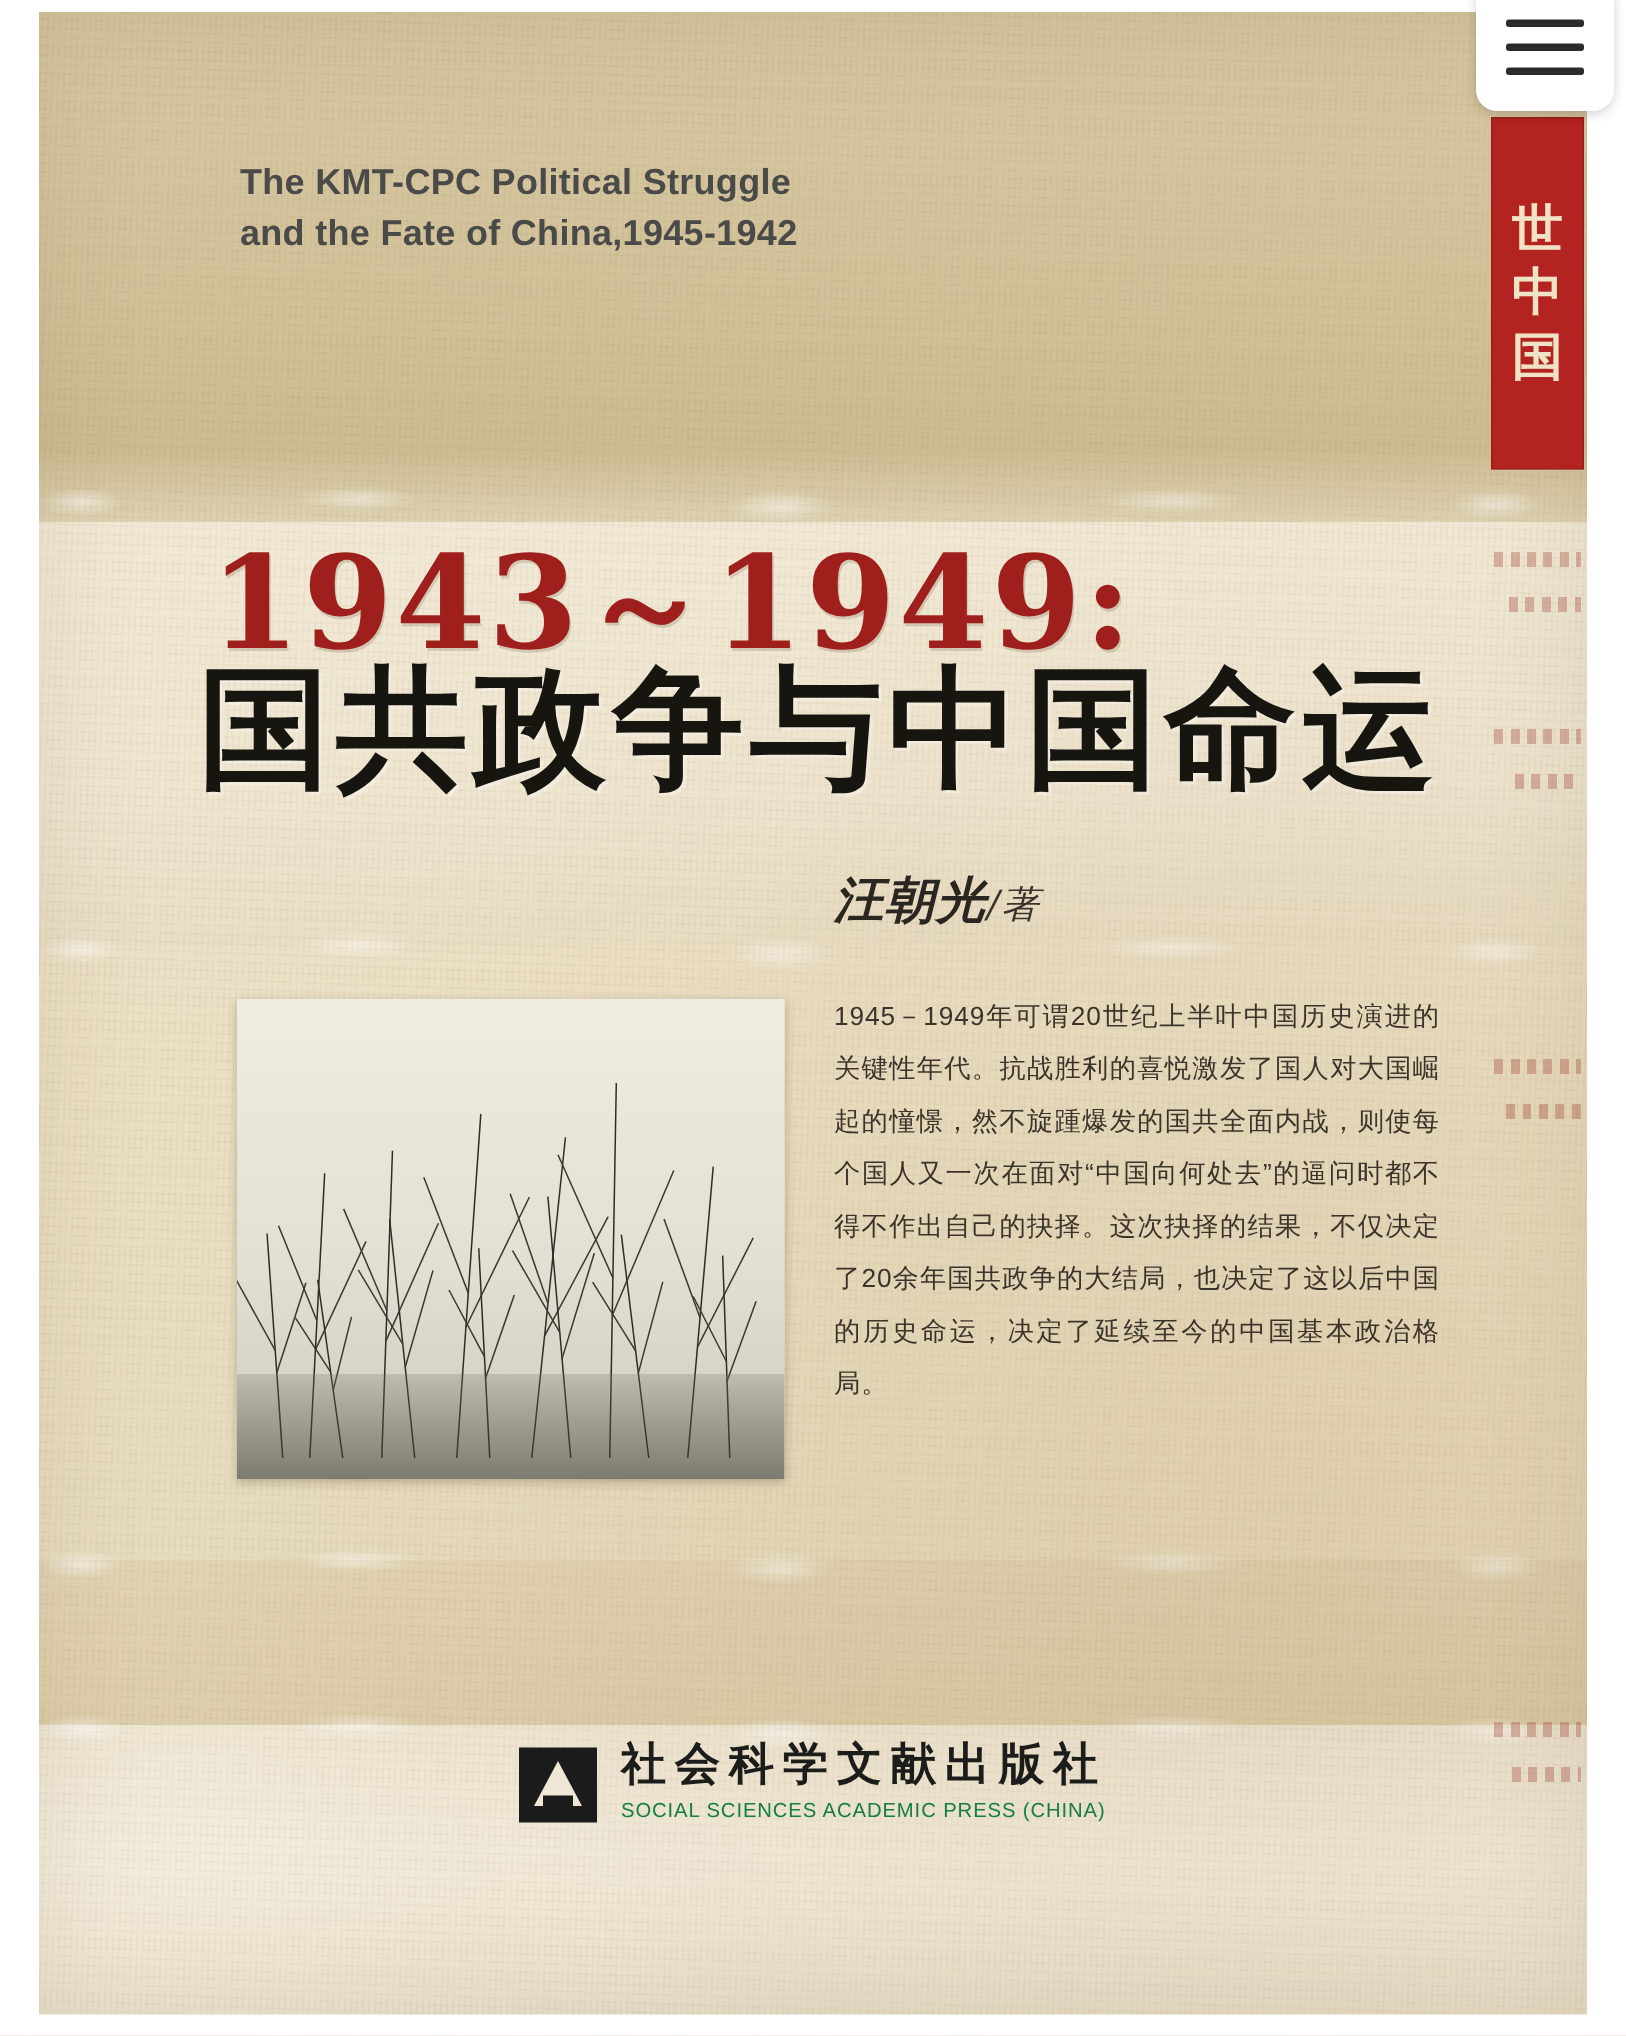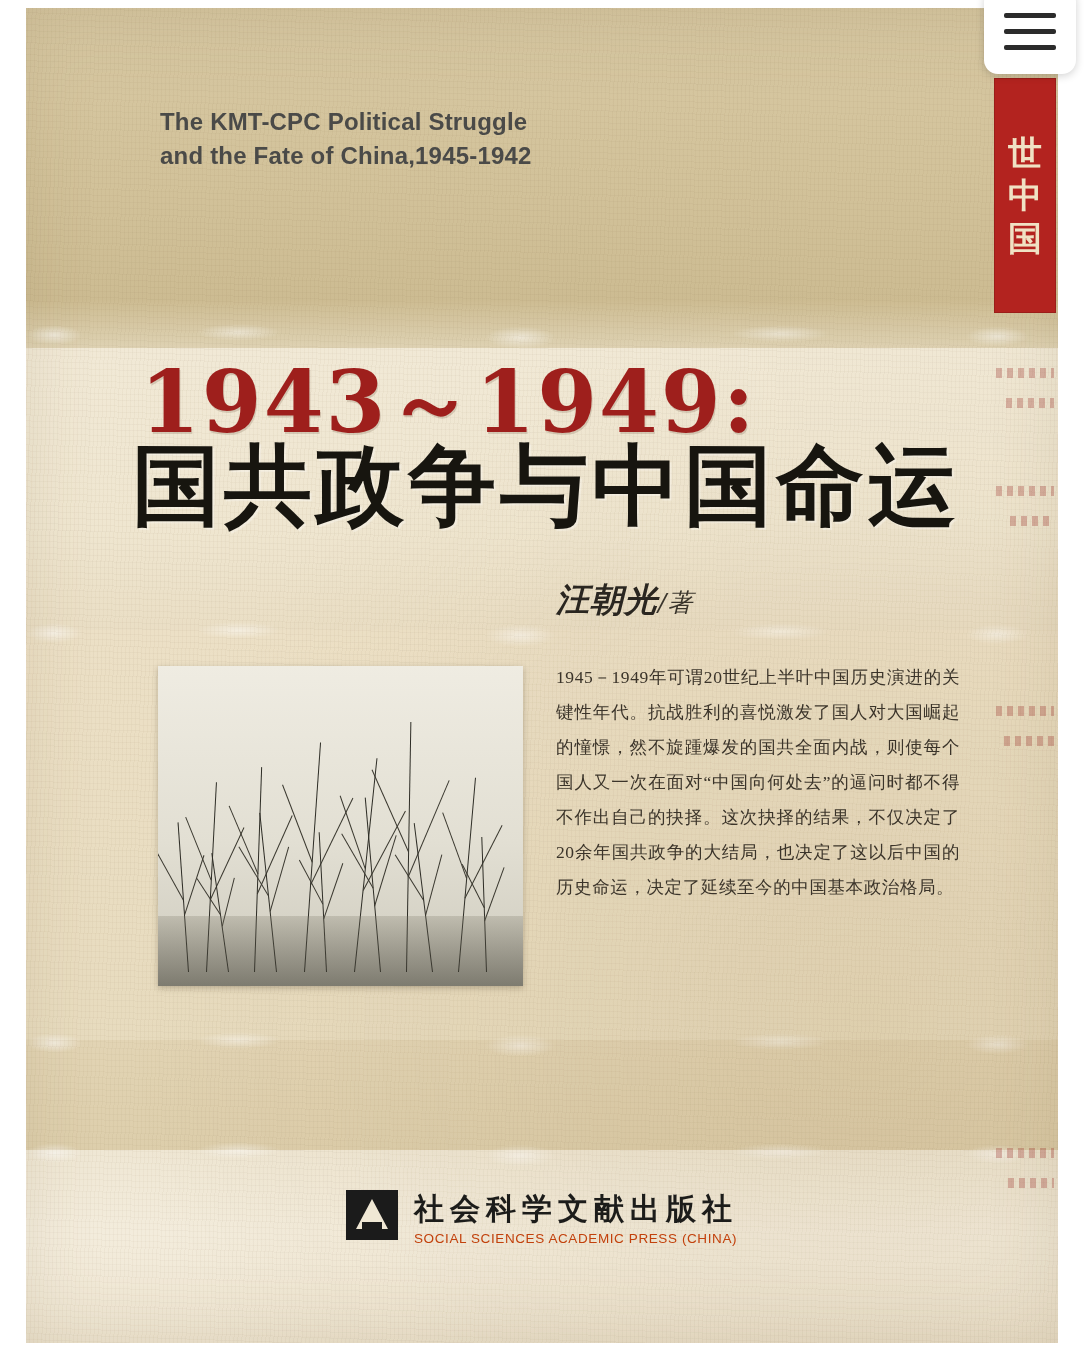--- a/index.html
+++ b/index.html
@@ -204,21 +204,21 @@
     color: #3a352c;
   }
 
   
   .blurb {
     position: absolute;
     left: 556px;
     top: 660px;
     width: 404px;
     color: #3b342a;
-    font-family: Liberation Serif, serif;
+    font-family: Liberation Sans, sans-serif;
     font-size: 17.5px;
     line-height: 2.0;
     letter-spacing: .6px;
     text-align: justify;
   }
 
   
   .photo {
     position: absolute;
     left: 158px;
@@ -255,23 +255,23 @@
     background: #3a382f;
   }
   .branch::before { height: 42%; bottom: 38%; left: 0; transform: rotate(22deg); transform-origin: bottom; }
   .branch::after  { height: 36%; bottom: 48%; left: 0; transform: rotate(-25deg); transform-origin: bottom; }
 
   
   .publisher {
     position: absolute;
     left: 0;
     right: 0;
-    top: 1190px;
+    top: 1158px;
     display: flex;
-    align-items: flex-start;
+    align-items: flex-end;
     justify-content: center;
     gap: 16px;
   }
   .pub-logo {
     width: 52px;
     height: 50px;
     background: #1b1b1b;
     position: relative;
   }
   .pub-logo::before {
@@ -297,21 +297,21 @@
   .pub-text { line-height: 1.25; }
   .pub-cn {
     font-family: "DejaVu Serif", "Liberation Serif", serif;
     font-size: 30px;
     font-weight: 700;
     color: #1c1c1a;
     letter-spacing: 6px;
   }
   .pub-en {
     font-size: 13.5px;
-    color: #c2410c;
+    color: #15803d;
     letter-spacing: .6px;
     margin-top: 3px;
   }
 
   
   .menu-button {
     position: absolute;
     right: 8px;
     top: -12px;
     width: 92px;

